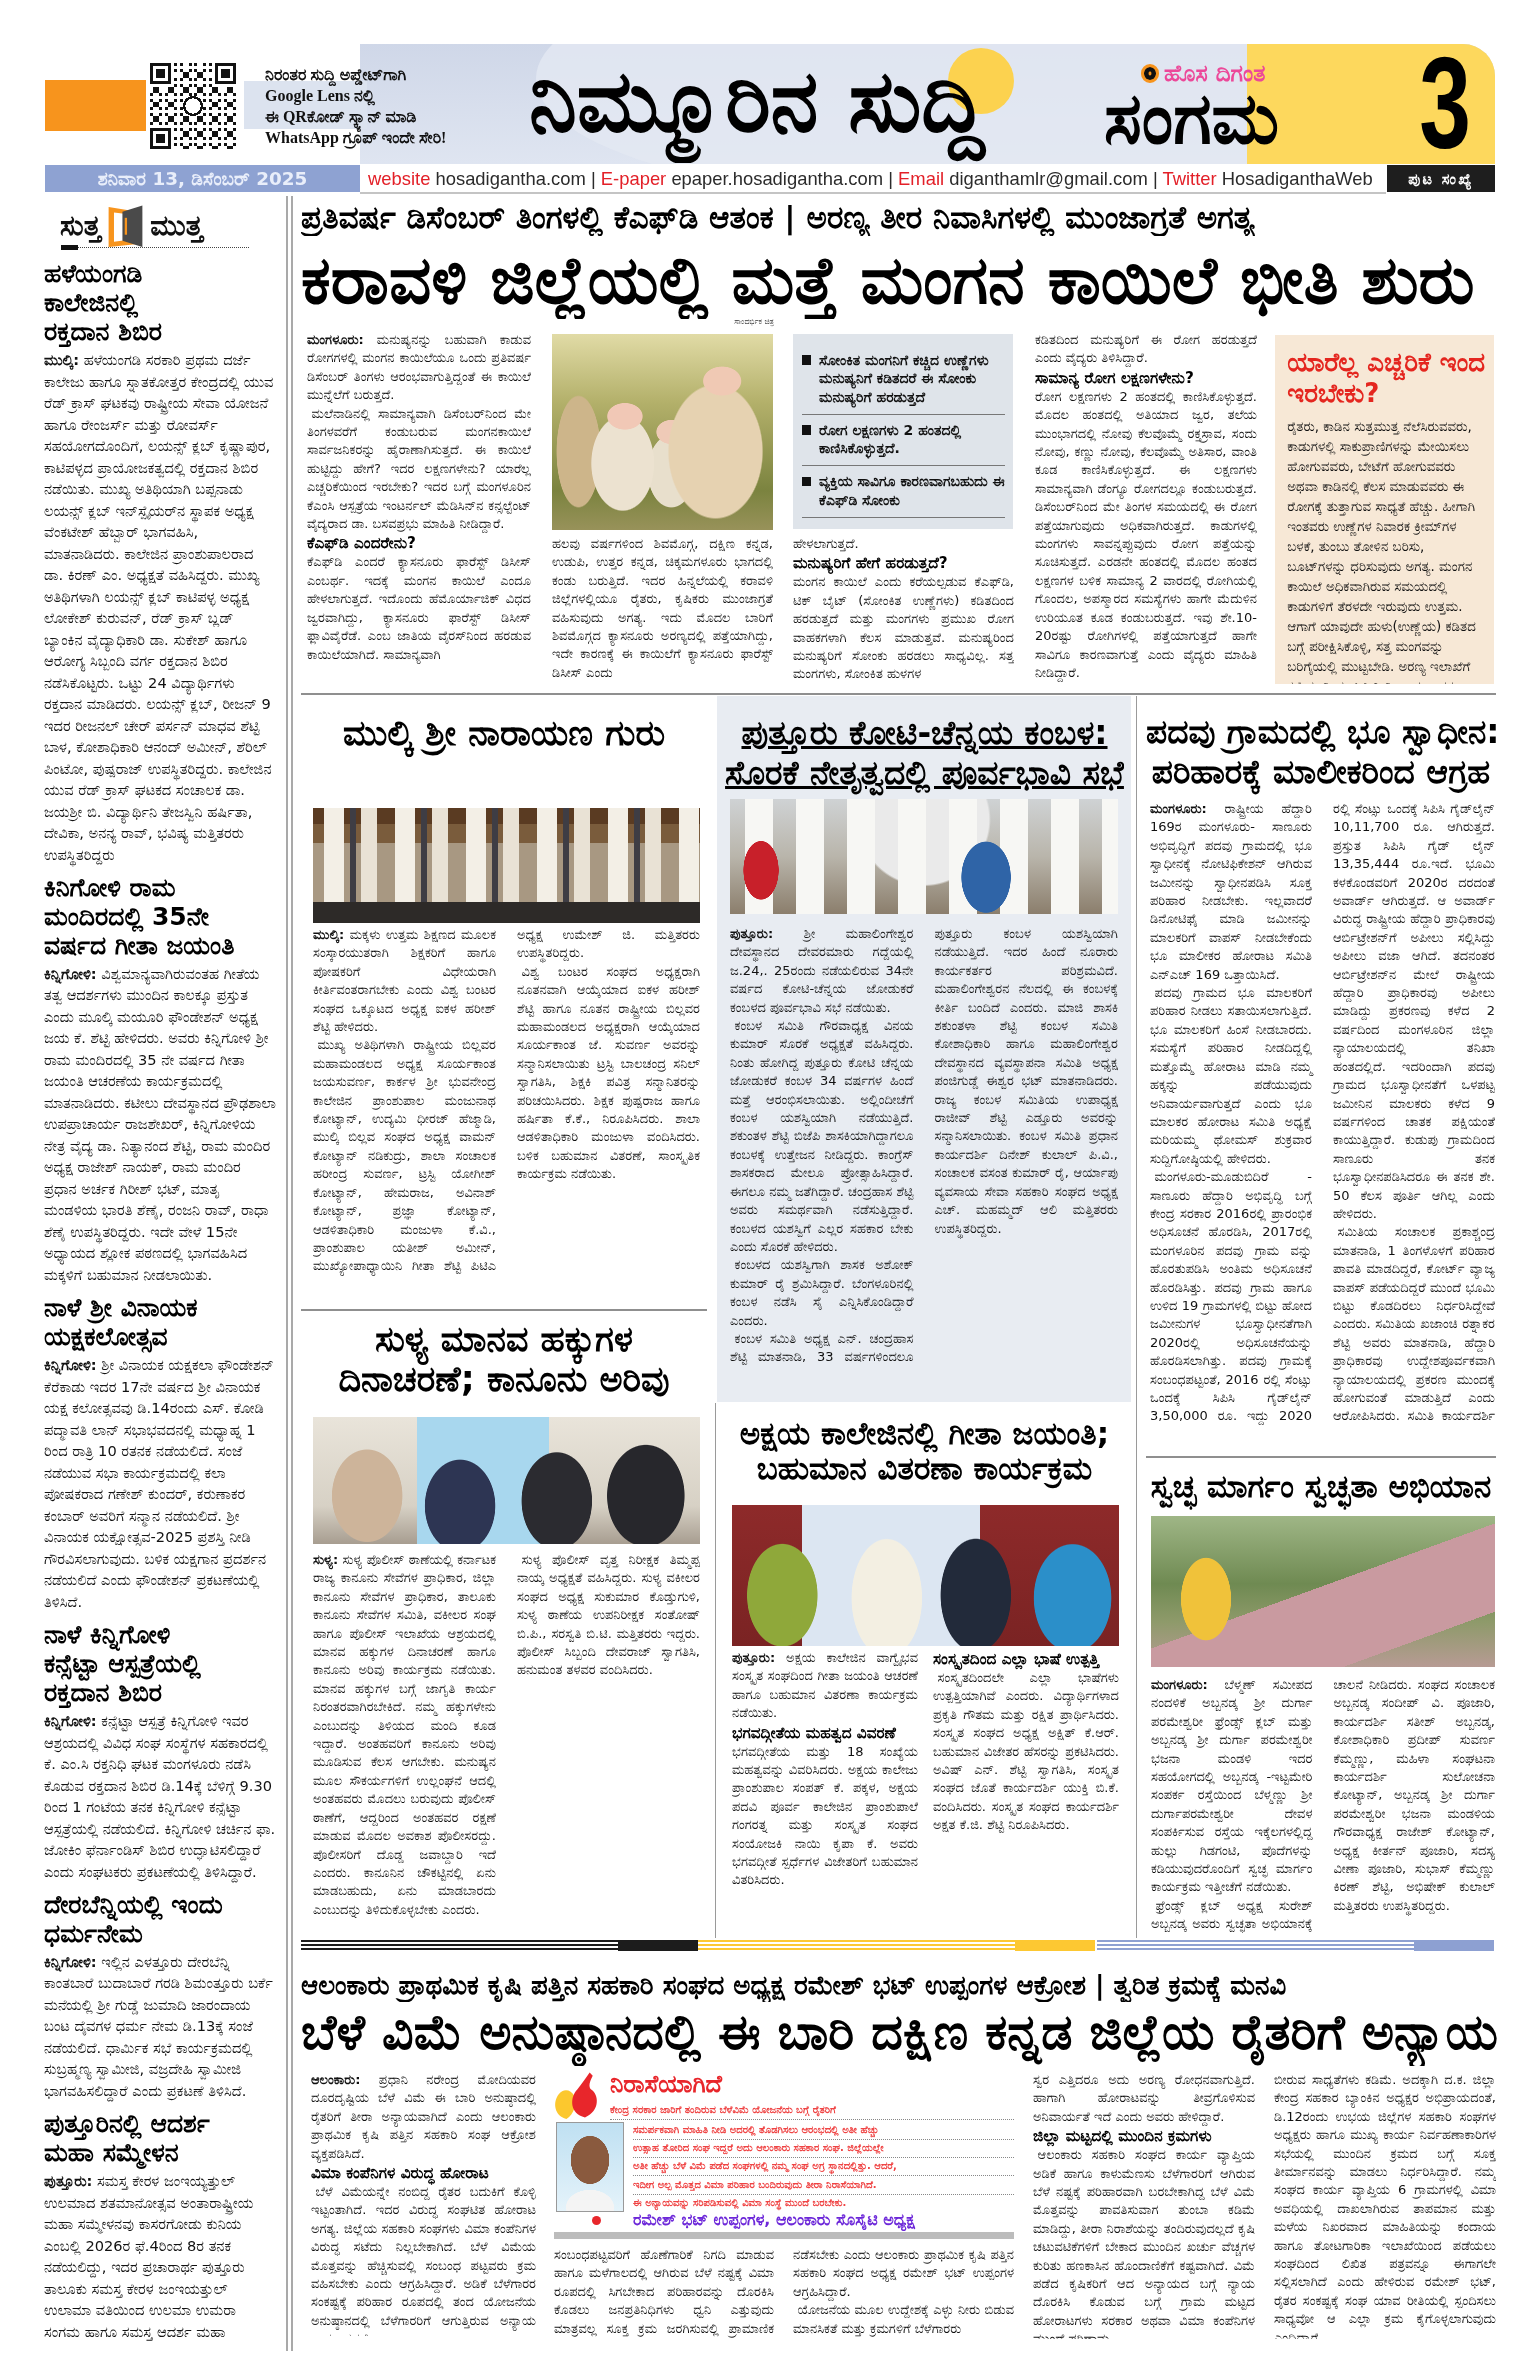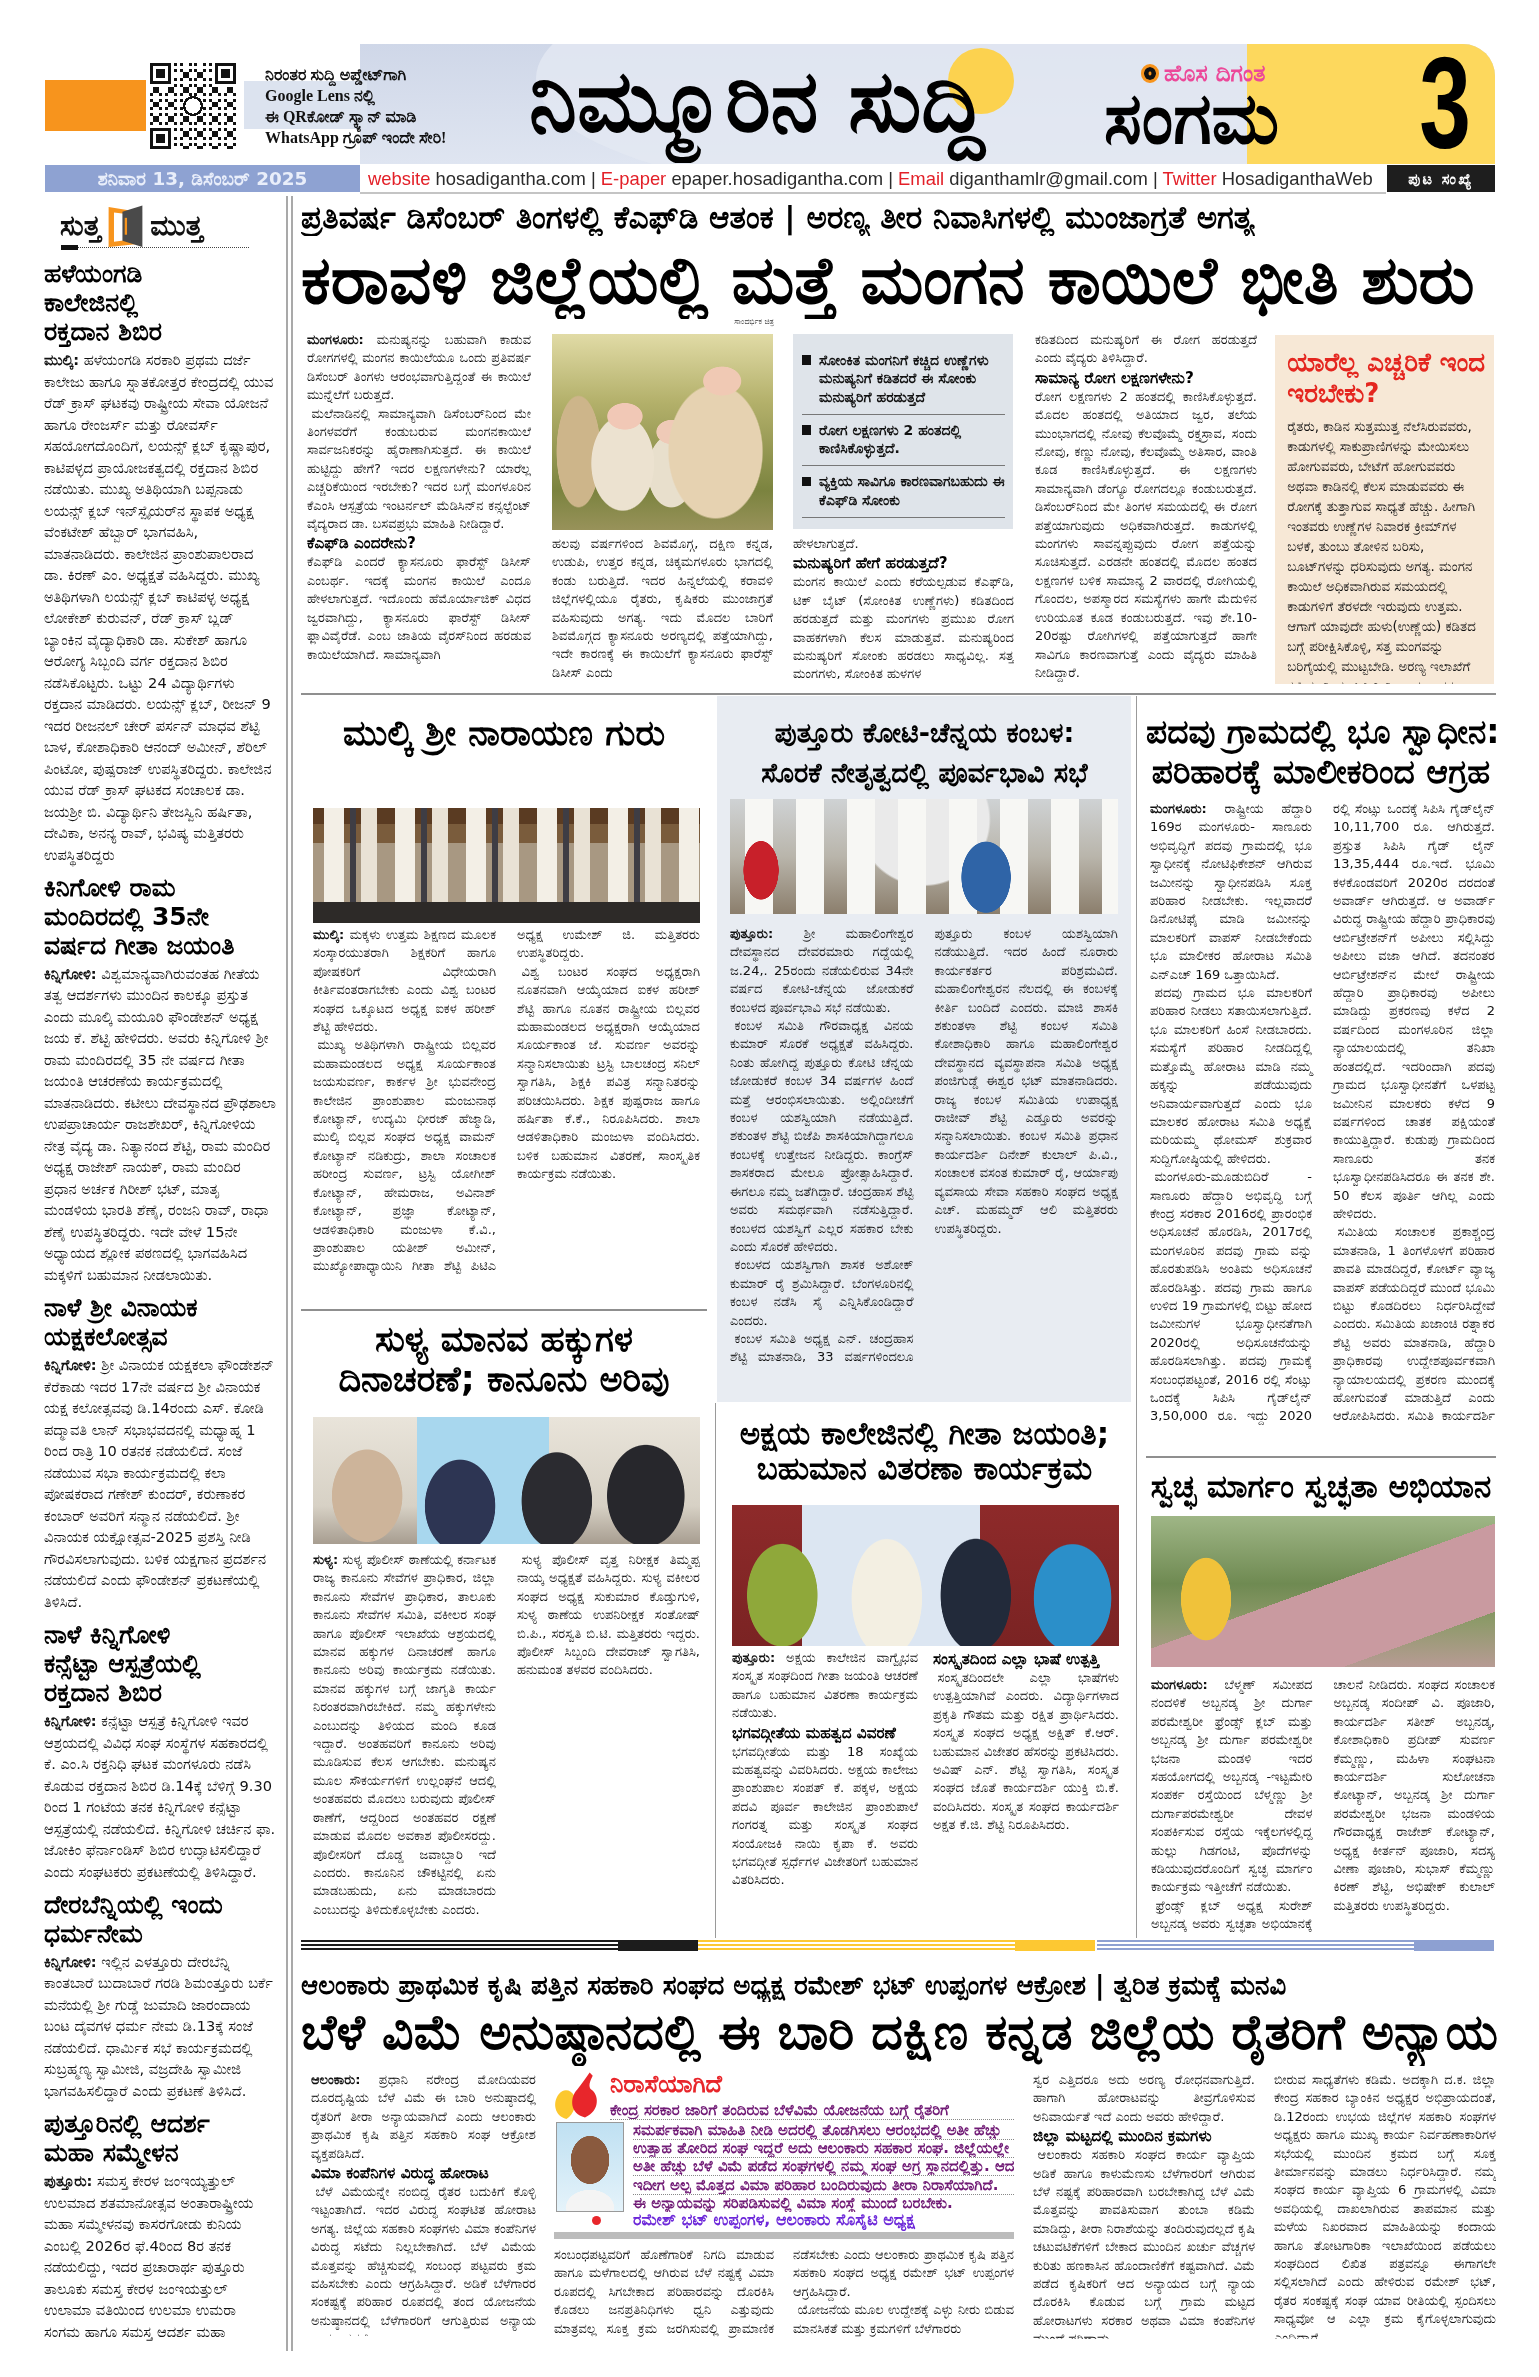--- a/index.html
+++ b/index.html
@@ -104,21 +104,21 @@
  linear-gradient(180deg,#bfe0f2,#e5f3fa)}
 
 .strip-str{height:10.7px}
 .strip-blk{background:repeating-linear-gradient(180deg,#1c1c1c 0 2.3px,#fff 2.3px 3.8px)}
 .strip-yel{background:repeating-linear-gradient(180deg,#fdc832 0 2.3px,#fff 2.3px 3.8px)}
 .strip-blu{background:repeating-linear-gradient(180deg,#8da0d2 0 2.3px,#fff 2.3px 3.8px)}
 
 .bot-kicker{left:301px;top:1968px;width:1185px;height:34px;font-size:26px;line-height:34px;text-align:left}
 .bot-hl{left:301px;top:2000px;width:1196px;height:66px;font-size:55px;line-height:66px;text-align:left}
 .q-label{left:610px;top:2069px;width:230px;font-size:24px;line-height:31px;font-weight:bold;color:#e8262b;white-space:nowrap}
-.q-line{font-size:15px;line-height:18.4px;font-weight:bold;color:#701a75;white-space:nowrap;overflow:hidden;border-bottom:0.8px dotted #888}
+.q-line{font-size:10px;line-height:18.4px;font-weight:bold;color:#ef4444;white-space:nowrap;overflow:hidden;border-bottom:0.8px dotted #888}
 .q-attr{left:606px;top:2209px;width:414px;font-size:16px;line-height:21.5px;font-weight:bold;color:#6d28d9;white-space:nowrap;overflow:hidden}
 .q-dot{left:592px;top:2216px;width:9.2px;height:9.2px;border-radius:50%;background:#e8262b}
 .q-bar{left:554px;top:2232px;width:460px;height:7px;background:#bcbcbc}
 </style>
 </head>
 <body>
 
 <div class="a hdr-band">
   <div class="a hdr-swoosh"></div>
 </div>
@@ -501,21 +501,21 @@
 </div>
 <div class="a ph ph-stage" style="left:313px;top:808px;width:387px;height:115px"></div>
 <div class="a body cols2" style="left:313px;top:926px;width:387px;height:376px">
   <p class="first"><b>ಮುಲ್ಕಿ:</b> <span>ಮಕ್ಕಳು ಉತ್ತಮ ಶಿಕ್ಷಣದ ಮೂಲಕ ಸಂಸ್ಕಾರಯುತರಾಗಿ ಶಿಕ್ಷಕರಿಗೆ ಹಾಗೂ ಪೋಷಕರಿಗೆ ವಿಧೇಯರಾಗಿ ಕೀರ್ತಿವಂತರಾಗಬೇಕು ಎಂದು ವಿಶ್ವ ಬಂಟರ ಸಂಘದ ಒಕ್ಕೂಟದ ಅಧ್ಯಕ್ಷ ಐಕಳ ಹರೀಶ್ ಶೆಟ್ಟಿ ಹೇಳಿದರು.</span></p>
   <p>ಮುಖ್ಯ ಅತಿಥಿಗಳಾಗಿ ರಾಷ್ಟ್ರೀಯ ಬಿಲ್ಲವರ ಮಹಾಮಂಡಲದ ಅಧ್ಯಕ್ಷ ಸೂರ್ಯಕಾಂತ ಜಯಸುವರ್ಣ, ಕಾರ್ಕಳ ಶ್ರೀ ಭುವನೇಂದ್ರ ಕಾಲೇಜಿನ ಪ್ರಾಂಶುಪಾಲ ಮಂಜುನಾಥ ಕೋಟ್ಯಾನ್, ಉದ್ಯಮಿ ಧೀರಜ್ ಹೆಜ್ಮಾಡಿ, ಮುಲ್ಕಿ ಬಿಲ್ಲವ ಸಂಘದ ಅಧ್ಯಕ್ಷ ವಾಮನ್ ಕೋಟ್ಯಾನ್ ನಡಿಕುದ್ರು, ಶಾಲಾ ಸಂಚಾಲಕ ಹರೀಂದ್ರ ಸುವರ್ಣ, ಟ್ರಸ್ಟಿ ಯೋಗೀಶ್ ಕೋಟ್ಯಾನ್, ಹೇಮರಾಜ, ಅವಿನಾಶ್ ಕೋಟ್ಯಾನ್, ಪ್ರಜ್ಞಾ ಕೋಟ್ಯಾನ್, ಆಡಳಿತಾಧಿಕಾರಿ ಮಂಜುಳಾ ಕೆ.ವಿ., ಪ್ರಾಂಶುಪಾಲ ಯತೀಶ್ ಅಮೀನ್, ಮುಖ್ಯೋಪಾಧ್ಯಾಯಿನಿ ಗೀತಾ ಶೆಟ್ಟಿ ಪಿಟಿಎ ಅಧ್ಯಕ್ಷ ಉಮೇಶ್ ಜಿ. ಮತ್ತಿತರರು ಉಪಸ್ಥಿತರಿದ್ದರು.</p>
   <p>ವಿಶ್ವ ಬಂಟರ ಸಂಘದ ಅಧ್ಯಕ್ಷರಾಗಿ ನೂತನವಾಗಿ ಆಯ್ಕೆಯಾದ ಐಕಳ ಹರೀಶ್ ಶೆಟ್ಟಿ ಹಾಗೂ ನೂತನ ರಾಷ್ಟ್ರೀಯ ಬಿಲ್ಲವರ ಮಹಾಮಂಡಲದ ಅಧ್ಯಕ್ಷರಾಗಿ ಆಯ್ಕೆಯಾದ ಸೂರ್ಯಕಾಂತ ಜೆ. ಸುವರ್ಣ ಅವರನ್ನು ಸನ್ಮಾನಿಸಲಾಯಿತು ಟ್ರಸ್ಟಿ ಬಾಲಚಂದ್ರ ಸನಿಲ್ ಸ್ವಾಗತಿಸಿ, ಶಿಕ್ಷಕಿ ಪವಿತ್ರ ಸನ್ಮಾನಿತರನ್ನು ಪರಿಚಯಿಸಿದರು. ಶಿಕ್ಷಕ ಪುಷ್ಪರಾಜ ಹಾಗೂ ಹರ್ಷಿತಾ ಕೆ.ಕೆ., ನಿರೂಪಿಸಿದರು. ಶಾಲಾ ಆಡಳಿತಾಧಿಕಾರಿ ಮಂಜುಳಾ ವಂದಿಸಿದರು. ಬಳಿಕ ಬಹುಮಾನ ವಿತರಣೆ, ಸಾಂಸ್ಕೃತಿಕ ಕಾರ್ಯಕ್ರಮ ನಡೆಯಿತು.</p>
 </div>
 <div class="a rule-h" style="left:301px;top:1309px;width:406px"></div>
 
 <div class="a" style="left:717px;top:696px;width:414px;height:706px;background:#e8ecf2"></div>
-<div class="a hl fit" style="left: 725px; top: 713px; width: 399px; height: 86px; font-size: 27px; line-height: 40px;">
+<div class="a hl fit" style="left: 725px; top: 713px; width: 399px; height: 86px; font-size: 33px; line-height: 40px; text-decoration: underline;">
   <span>ಪುತ್ತೂರು ಕೋಟಿ-ಚೆನ್ನಯ ಕಂಬಳ:</span>
   <span>ಸೊರಕೆ ನೇತೃತ್ವದಲ್ಲಿ ಪೂರ್ವಭಾವಿ ಸಭೆ</span>
 </div>
 <div class="a ph ph-room" style="left:730px;top:799px;width:388px;height:115px"></div>
 <div class="a body cols2" style="left:730px;top:925px;width:388px;height:460px">
   <p class="first"><b>ಪುತ್ತೂರು:</b> <span>ಶ್ರೀ ಮಹಾಲಿಂಗೇಶ್ವರ ದೇವಸ್ಥಾನದ ದೇವರಮಾರು ಗದ್ದೆಯಲ್ಲಿ ಜ.24,. 25ರಂದು ನಡೆಯಲಿರುವ 34ನೇ ವರ್ಷದ ಕೋಟಿ-ಚೆನ್ನಯ ಜೋಡುಕರೆ ಕಂಬಳದ ಪೂರ್ವಭಾವಿ ಸಭೆ ನಡೆಯಿತು.</span></p>
   <p>ಕಂಬಳ ಸಮಿತಿ ಗೌರವಾಧ್ಯಕ್ಷ ವಿನಯ ಕುಮಾರ್ ಸೊರಕೆ ಅಧ್ಯಕ್ಷತೆ ವಹಿಸಿದ್ದರು. ನಿಂತು ಹೋಗಿದ್ದ ಪುತ್ತೂರು ಕೋಟಿ ಚೆನ್ನಯ ಜೋಡುಕರೆ ಕಂಬಳ 34 ವರ್ಷಗಳ ಹಿಂದೆ ಮತ್ತೆ ಆರಂಭಿಸಲಾಯಿತು. ಅಲ್ಲಿಂದೀಚೆಗೆ ಕಂಬಳ ಯಶಸ್ವಿಯಾಗಿ ನಡೆಯುತ್ತಿದೆ. ಶಕುಂತಳ ಶೆಟ್ಟಿ ಬಿಜೆಪಿ ಶಾಸಕಿಯಾಗಿದ್ದಾಗಲೂ ಕಂಬಳಕ್ಕೆ ಉತ್ತೇಜನ ನೀಡಿದ್ದರು. ಕಾಂಗ್ರೆಸ್ ಶಾಸಕರಾದ ಮೇಲೂ ಪ್ರೋತ್ಸಾಹಿಸಿದ್ದಾರೆ. ಈಗಲೂ ನಮ್ಮ ಜತೆಗಿದ್ದಾರೆ. ಚಂದ್ರಹಾಸ ಶೆಟ್ಟಿ ಅವರು ಸಮರ್ಥವಾಗಿ ನಡೆಸುತ್ತಿದ್ದಾರೆ. ಕಂಬಳದ ಯಶಸ್ವಿಗೆ ಎಲ್ಲರ ಸಹಕಾರ ಬೇಕು ಎಂದು ಸೊರಕೆ ಹೇಳಿದರು.</p>
   <p>ಕಂಬಳದ ಯಶಸ್ವಿಗಾಗಿ ಶಾಸಕ ಅಶೋಕ್ ಕುಮಾರ್ ರೈ ಶ್ರಮಿಸಿದ್ದಾರೆ. ಬೆಂಗಳೂರಿನಲ್ಲಿ ಕಂಬಳ ನಡೆಸಿ ಸೈ ಎನ್ನಿಸಿಕೊಂಡಿದ್ದಾರೆ ಎಂದರು.</p>
   <p>ಕಂಬಳ ಸಮಿತಿ ಅಧ್ಯಕ್ಷ ಎನ್. ಚಂದ್ರಹಾಸ ಶೆಟ್ಟಿ ಮಾತನಾಡಿ, 33 ವರ್ಷಗಳಿಂದಲೂ ಪುತ್ತೂರು ಕಂಬಳ ಯಶಸ್ವಿಯಾಗಿ ನಡೆಯುತ್ತಿದೆ. ಇದರ ಹಿಂದೆ ನೂರಾರು ಕಾರ್ಯಕರ್ತರ ಪರಿಶ್ರಮವಿದೆ. ಮಹಾಲಿಂಗೇಶ್ವರನ ನೆಲದಲ್ಲಿ ಈ ಕಂಬಳಕ್ಕೆ ಕೀರ್ತಿ ಬಂದಿದೆ ಎಂದರು. ಮಾಜಿ ಶಾಸಕಿ ಶಕುಂತಳಾ ಶೆಟ್ಟಿ ಕಂಬಳ ಸಮಿತಿ ಕೋಶಾಧಿಕಾರಿ ಹಾಗೂ ಮಹಾಲಿಂಗೇಶ್ವರ ದೇವಸ್ಥಾನದ ವ್ಯವಸ್ಥಾಪನಾ ಸಮಿತಿ ಅಧ್ಯಕ್ಷ ಪಂಜಿಗುಡ್ಡೆ ಈಶ್ವರ ಭಟ್ ಮಾತನಾಡಿದರು. ರಾಜ್ಯ ಕಂಬಳ ಸಮಿತಿಯ ಉಪಾಧ್ಯಕ್ಷ ರಾಜೀವ್ ಶೆಟ್ಟಿ ಎಡ್ತೂರು ಅವರನ್ನು ಸನ್ಮಾನಿಸಲಾಯಿತು. ಕಂಬಳ ಸಮಿತಿ ಪ್ರಧಾನ ಕಾರ್ಯದರ್ಶಿ ದಿನೇಶ್ ಕುಲಾಲ್ ಪಿ.ವಿ., ಸಂಚಾಲಕ ವಸಂತ ಕುಮಾರ್ ರೈ, ಆರ್ಯಾಪು ವ್ಯವಸಾಯ ಸೇವಾ ಸಹಕಾರಿ ಸಂಘದ ಅಧ್ಯಕ್ಷ ಎಚ್. ಮಹಮ್ಮದ್ ಆಲಿ ಮತ್ತಿತರರು ಉಪಸ್ಥಿತರಿದ್ದರು.</p>
 </div>

